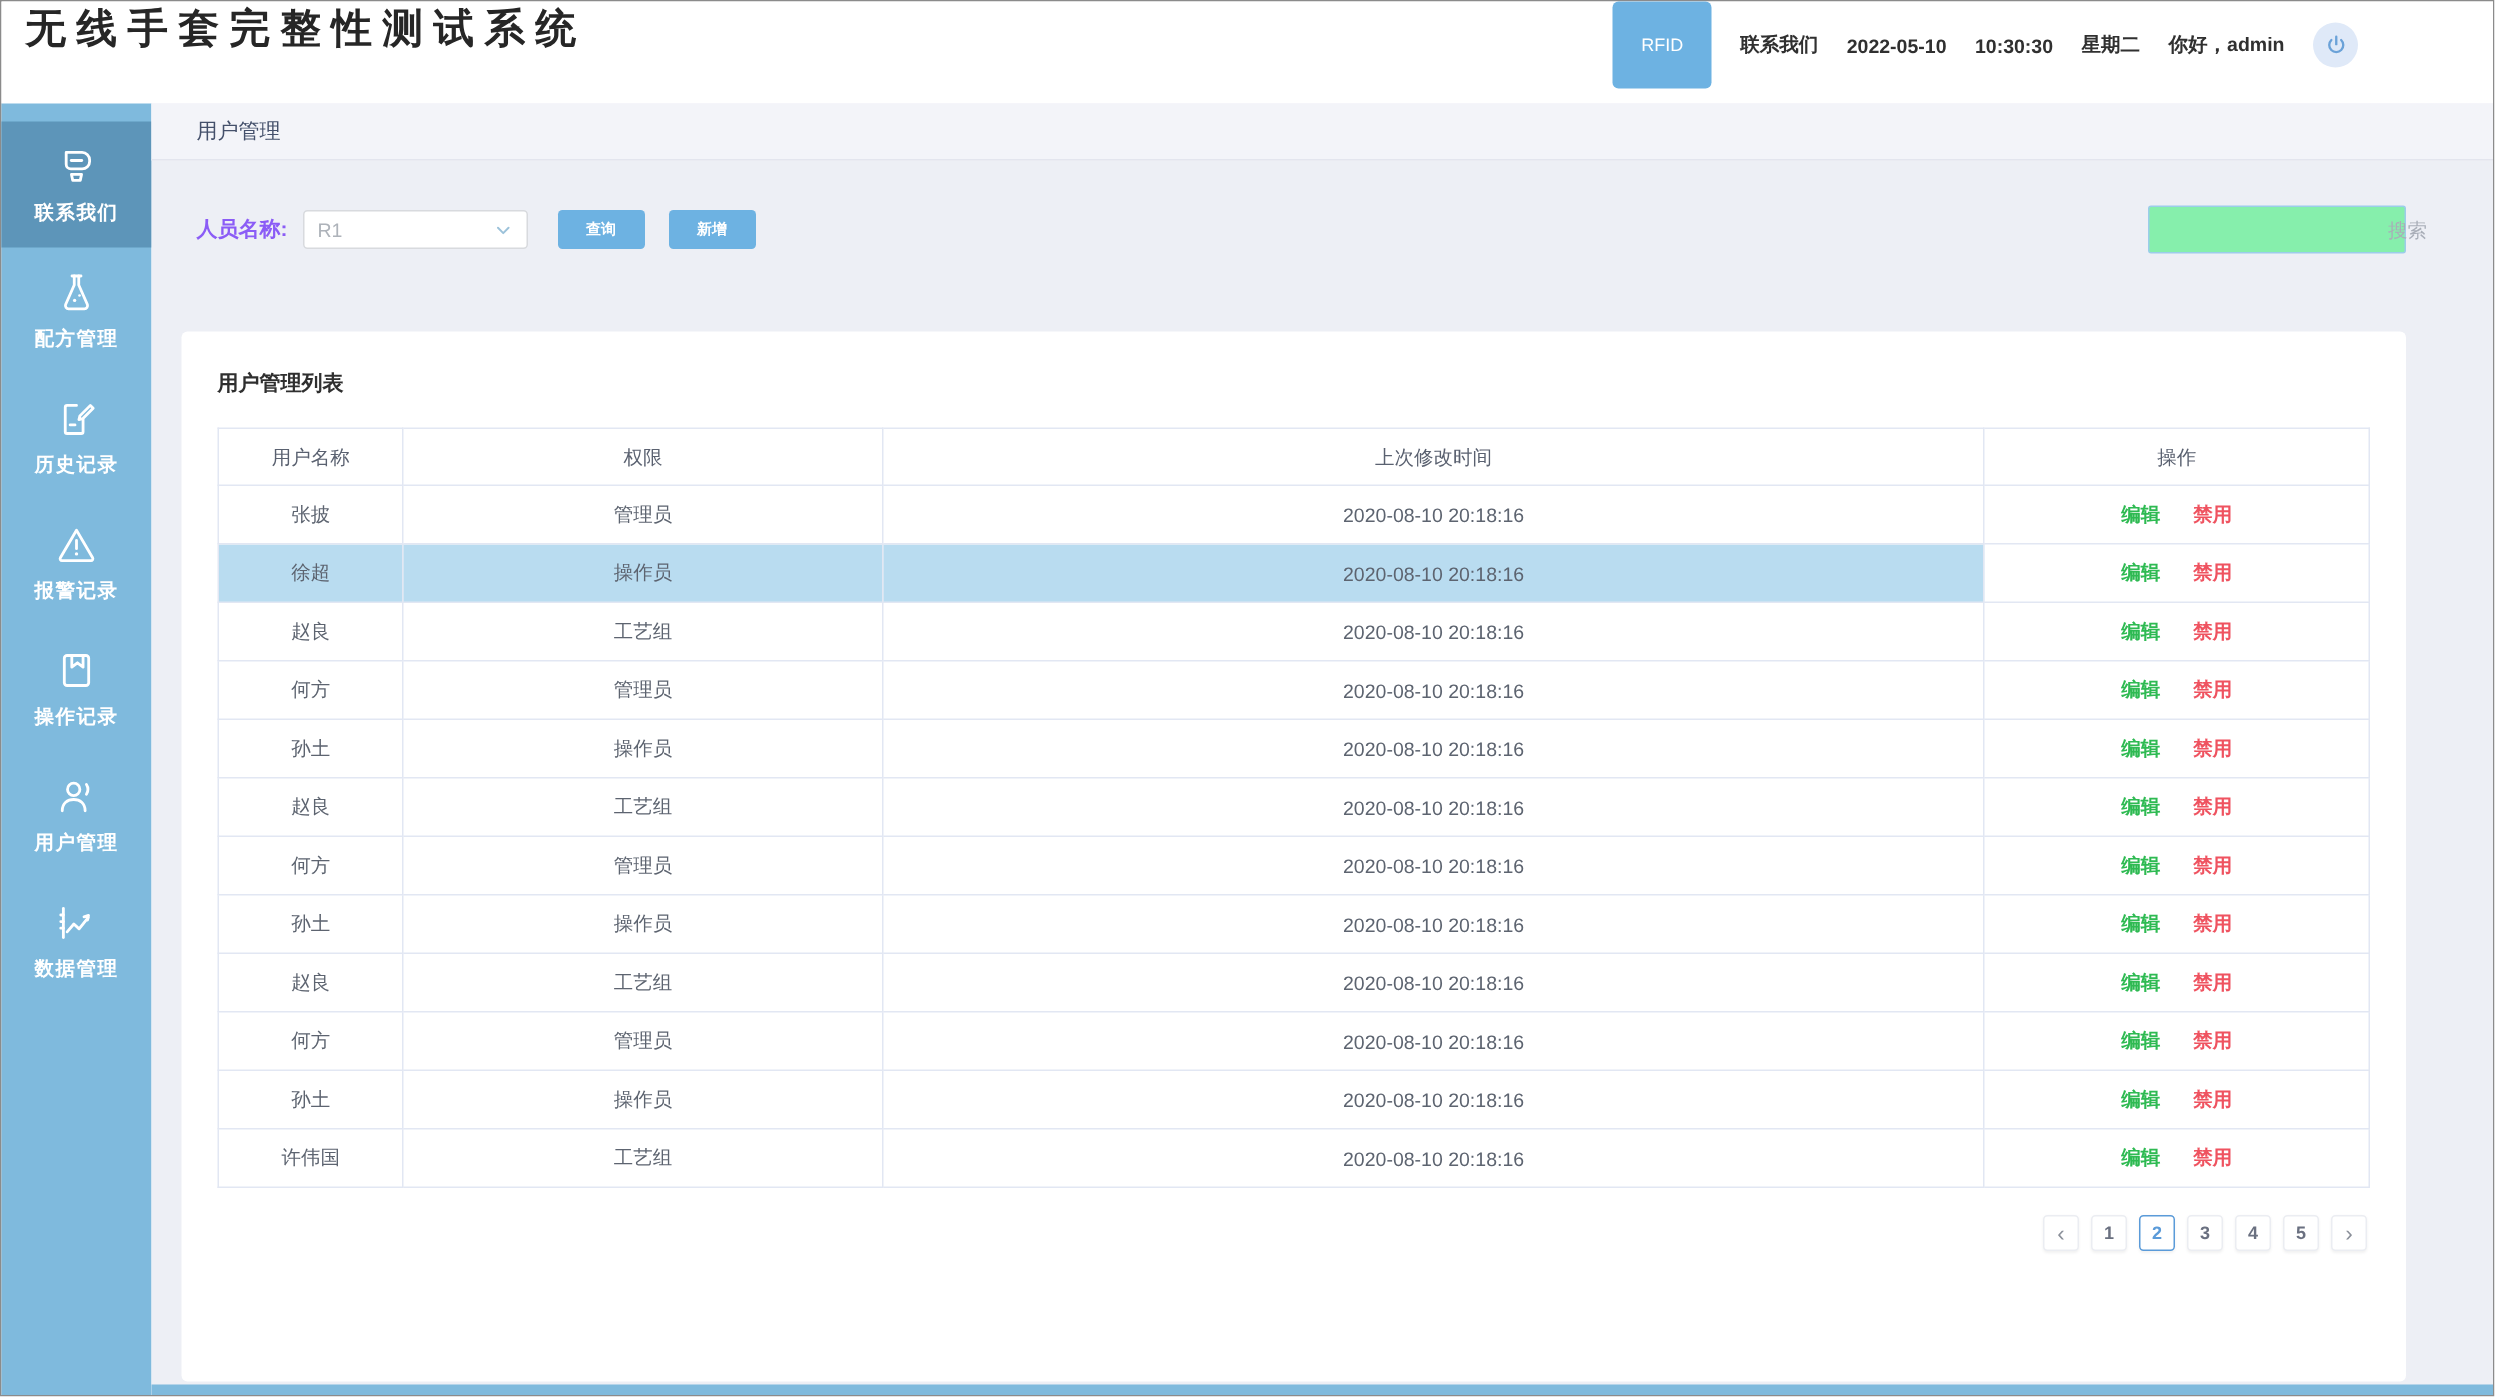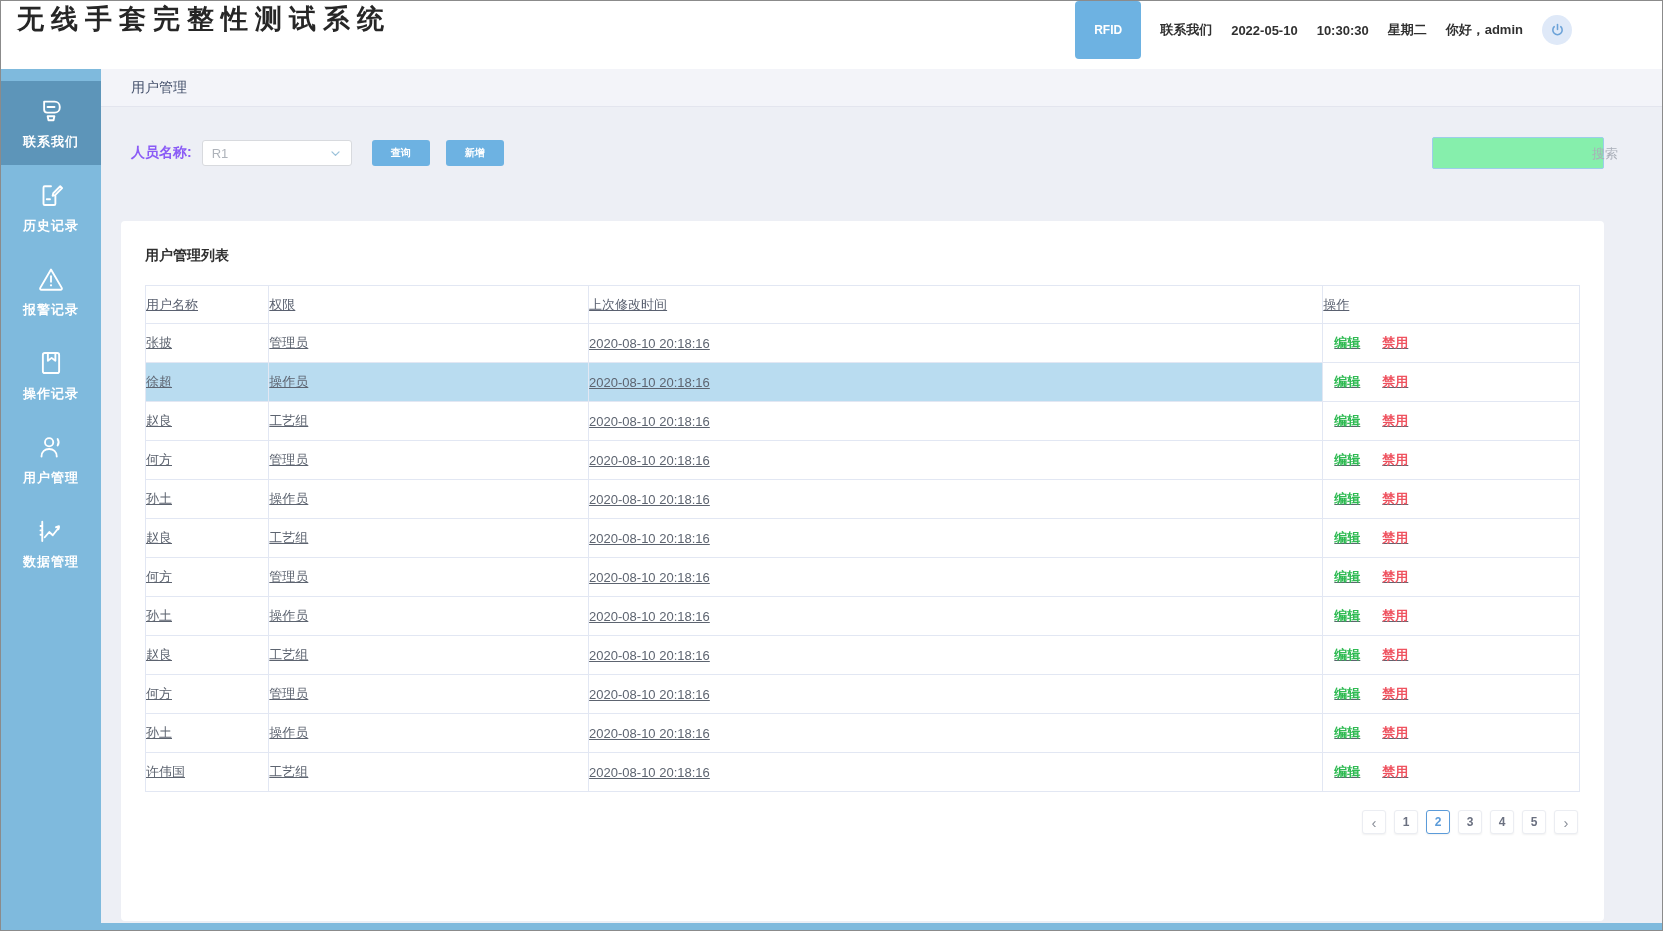--- a/index.html
+++ b/index.html
@@ -10,21 +10,21 @@
   }
   *{margin:0;padding:0;box-sizing:border-box;}
   html,body{width:1663px;height:931px;overflow:hidden;}
   body{font-family:"Liberation Sans","DejaVu Sans",sans-serif;background:#fff;}
   .window{width:1663px;height:931px;border:1px solid #8b8b8b;display:flex;flex-direction:column;background:#fff;}
 
   
   .header{height:68px;background:#fff;display:flex;align-items:flex-start;padding:0 90px 0 16px;flex:0 0 auto;}
   .app-title{font-size:27px;font-weight:700;color:#262626;letter-spacing:7px;white-space:nowrap;}
   .header-right{margin-left:auto;display:flex;align-items:center;gap:19px;font-size:13px;font-weight:700;color:#303030;white-space:nowrap;}
-  .rfid-btn{background:var(--accent);color:#fff;font-size:12px;font-weight:700;padding:22px 19px;border-radius:4px;border:none;cursor:pointer;}
+  .rfid-btn{background:var(--accent);color:#fff;font-size:12px;font-weight:400;padding:22px 19px;border-radius:4px;border:none;cursor:pointer;}
   .power-circle{width:30px;height:30px;border-radius:50%;background:#dfe9f8;display:flex;align-items:center;justify-content:center;cursor:pointer;}
 
   
   .body-row{flex:1;display:flex;min-height:0;}
   .sidebar{width:100px;background:var(--sidebar);padding-top:12px;flex:0 0 auto;display:flex;flex-direction:column;}
   .side-item{height:84px;display:flex;flex-direction:column;align-items:center;justify-content:center;gap:7px;color:#fff;cursor:pointer;}
   .side-item.active{background:var(--sidebar-active);}
   .side-label{font-size:13px;font-weight:700;letter-spacing:1px;}
   .side-item svg{display:block;}
 
@@ -41,21 +41,21 @@
   .btn.query{margin-left:20px;}
   .btn.add{margin-left:16px;}
   .search-box{margin-left:auto;width:172px;height:32px;background:#86efac;border:1px solid var(--search-border);border-radius:2px;display:flex;align-items:center;padding:0 9px;gap:7px;}
   .search-input{flex:1;border:none;outline:none;background:transparent;font-size:13px;color:#6b717c;text-align:right;font-family:inherit;}
   .search-input::placeholder{color:#a9aeb8;}
 
   
   .card{margin:52px 58px 0 20px;background:#fff;border-radius:4px;padding:24px 24px 0;min-height:700px;flex:0 0 auto;}
   .card-title{font-size:14px;font-weight:700;color:#2f2f2f;padding:2px 0 20px 0;}
   table{width:100%;border-collapse:collapse;table-layout:fixed;}
-  th,td{border:1px solid var(--tbl-border);text-align:left;font-weight:400;text-decoration:underline;}
+  th,td{border:1px solid var(--tbl-border);text-align:center;font-weight:400;}
   th{height:38px;font-size:13px;color:#5a6170;background:#fff;}
   td{height:39px;font-size:13px;color:#5d6470;}
   col.c1{width:8.6%;} col.c2{width:22.3%;} col.c3{width:51.2%;} col.c4{width:17.9%;}
   tr.hl td{background:var(--hl);}
   tr.hl td:last-child{background:#fff;}
   .lnk{font-weight:700;font-size:13px;cursor:pointer;margin:0 11px;}
   .lnk.green{color:var(--green);}
   .lnk.red{color:var(--red);}
 
   
@@ -95,20 +95,29 @@
         <div class="side-item active">
           <svg width="32" height="30" viewBox="0 0 24 24" fill="none" stroke="#fff" stroke-width="1.5" stroke-linecap="round" stroke-linejoin="round">
     <path d="M6.5 4.5 h8.5 a4 4 0 0 1 4 4 v0.8 a4 4 0 0 1 -4 4 h-6 a2.5 2.5 0 0 1 -2.5 -2.5 z"></path>
     <path d="M9.2 8.8 h5.6"></path>
     <path d="M9.3 16.2 h5.4 l-0.7 3.2 h-4 z"></path>
   </svg>
           <div class="side-label">联系我们</div>
         </div>
         <div class="side-item">
           <svg width="32" height="30" viewBox="0 0 24 24" fill="none" stroke="#fff" stroke-width="1.5" stroke-linecap="round" stroke-linejoin="round">
+    <path d="M9.6 3.2 h4.8"></path>
+    <path d="M10.8 3.2 v4.8 L6.2 18.4 a1.7 1.7 0 0 0 1.6 2.3 h8.4 a1.7 1.7 0 0 0 1.6 -2.3 L13.2 8 V3.2"></path>
+    <circle cx="11" cy="16.2" r="0.9" fill="#fff" stroke="none"></circle>
+    <circle cx="13.6" cy="13.6" r="0.7" fill="#fff" stroke="none"></circle>
+  </svg>
+          <div class="side-label">配方管理</div>
+        </div>
+        <div class="side-item">
+          <svg width="32" height="30" viewBox="0 0 24 24" fill="none" stroke="#fff" stroke-width="1.5" stroke-linecap="round" stroke-linejoin="round">
     <path d="M15.5 12.5 V19 a1 1 0 0 1 -1 1 H7 a1 1 0 0 1 -1 -1 V6 a1 1 0 0 1 1 -1 h5"></path>
     <path d="M13.8 10.6 L19.4 5 l1.5 1.5 L15.3 12.1 l-2 0.5 z"></path>
     <path d="M8.6 15.4 h2.6"></path>
   </svg>
           <div class="side-label">历史记录</div>
         </div>
         <div class="side-item">
           <svg width="32" height="30" viewBox="0 0 24 24" fill="none" stroke="#fff" stroke-width="1.5" stroke-linecap="round" stroke-linejoin="round">
     <path d="M12 4.4 L20.6 19.1 a1 1 0 0 1 -0.9 1.5 H4.3 a1 1 0 0 1 -0.9 -1.5 z"></path>
     <path d="M12 9.8 v4.4"></path>

